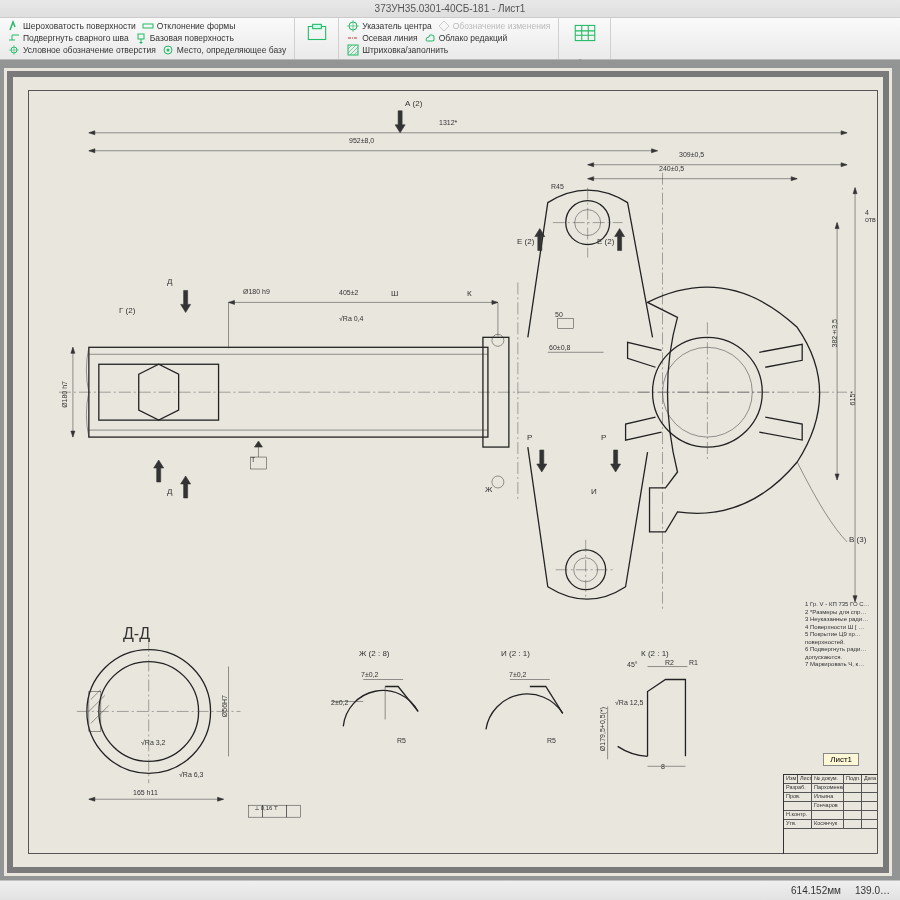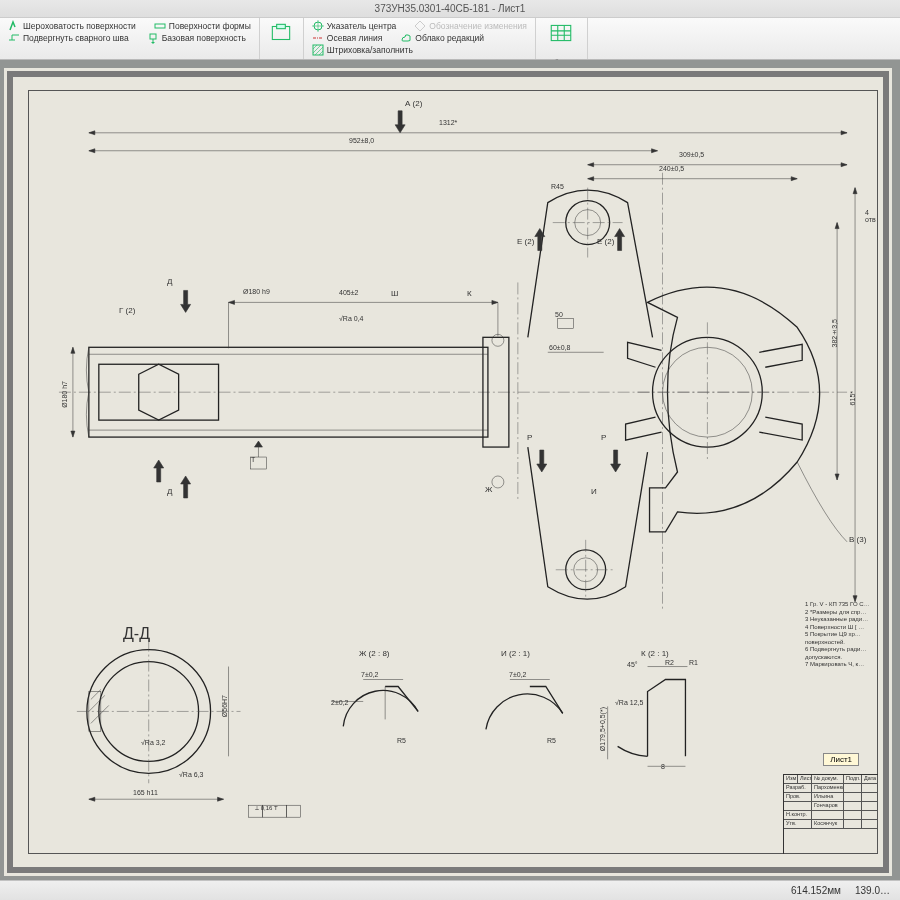--- a/index.html
+++ b/index.html
@@ -3,21 +3,21 @@
 <meta charset="utf-8">
 <style>
   * { margin:0; padding:0; box-sizing:border-box; font-family:"Segoe UI",Tahoma,sans-serif; }
   body { width:900px; height:900px; background:#f0f0f0; overflow:hidden; position:relative; }
 
   
   .titlebar { width:100%; height:18px; background:linear-gradient(#e8e8e8,#dedede); text-align:center; font-size:10px; color:#555; line-height:18px; border-bottom:1px solid #ccc;}
   
   .ribbon { width:100%; height:42px; background:linear-gradient(#fafafa,#eaeaea); border-bottom:1px solid #b9b9b9; display:flex; }
   .rgroup { display:flex; flex-direction:column; border-right:1px solid #d0d0d0; padding:2px 6px 1px 6px; }
-  .rrow { display:flex; gap:14px; height:12px; align-items:center; }
+  .rrow { display:flex; gap:2px; height:12px; align-items:center; }
   .ritem { display:flex; align-items:center; gap:3px; font-size:8.5px; color:#333; padding:0 2px; white-space:nowrap; cursor:pointer;}
   .ricon { width:12px; height:12px; display:inline-flex; align-items:center; justify-content:center; }
   .rlabel { font-size:8.5px; color:#888; text-align:center; margin-top:12px;}
   .ricon svg { width:12px; height:12px; }
   .bigicon { width:26px; height:26px; margin:0 auto; display:flex; align-items:center; justify-content:center;}
 
   
   .canvas-wrap { position:absolute; top:60px; left:0; right:0; bottom:20px; background:#929593; }
   .paper { position:absolute; top:12px; left:8px; width:880px; height:800px; background:#e8e6dd; box-shadow:0 0 0 1px #7a7a7a, 0 0 0 4px #e8e6dd, 0 0 0 5px #7a7a7a inset; }
   .frame { position:absolute; inset:18px 10px 18px 20px; border:1px solid #555; }
@@ -68,41 +68,61 @@
             </svg>
           </span>
         <span>Шероховатость поверхности</span>
       </div>
       <div class="ritem">
         <span class="ricon">
             <svg viewBox="0 0 12 12">
               <rect x="1" y="4" width="10" height="4" stroke="#2b6" fill="none"></rect>
             </svg>
           </span>
-        <span>Поверхности формы</span>
+        <span>Отклонение формы</span>
       </div>
     </div>
     <div class="rrow">
       <div class="ritem">
         <span class="ricon">
             <svg viewBox="0 0 12 12">
               <path d="M1 8 L7 8 M4 8 L4 3 L11 3" stroke="#2b6" fill="none"></path>
             </svg>
           </span>
         <span>Подвергнуть сварного шва</span>
       </div>
       <div class="ritem">
         <span class="ricon">
             <svg viewBox="0 0 12 12">
               <rect x="3" y="2" width="6" height="5" stroke="#2b6" fill="none"></rect>
               <path d="M6 7 L6 10" stroke="#2b6"></path>
               <path d="M4 10 L8 10 L6 12 Z" fill="#2b6"></path>
             </svg>
           </span>
         <span>Базовая поверхность</span>
+      </div>
+    </div>
+    <div class="rrow">
+      <div class="ritem">
+        <span class="ricon">
+            <svg viewBox="0 0 12 12">
+              <circle cx="6" cy="6" r="3" stroke="#2b6" fill="none"></circle>
+              <path d="M6 1 L6 11 M1 6 L11 6" stroke="#2b6" stroke-width="0.5"></path>
+            </svg>
+          </span>
+        <span>Условное обозначение отверстия</span>
+      </div>
+      <div class="ritem">
+        <span class="ricon">
+            <svg viewBox="0 0 12 12">
+              <circle cx="6" cy="6" r="4" stroke="#2b6" fill="none"></circle>
+              <circle cx="6" cy="6" r="1.5" fill="#2b6"></circle>
+            </svg>
+          </span>
+        <span>Место, определяющее базу</span>
       </div>
     </div>
   </div>
 
   <div class="rgroup" style="width:44px;align-items:center;">
     <div class="bigicon">
         <svg viewBox="0 0 24 24">
           <rect x="4" y="6" width="16" height="12" stroke="#2b6" fill="none"></rect>
           <rect x="8" y="4" width="8" height="4" stroke="#2b6" fill="#cfe"></rect>
         </svg>

